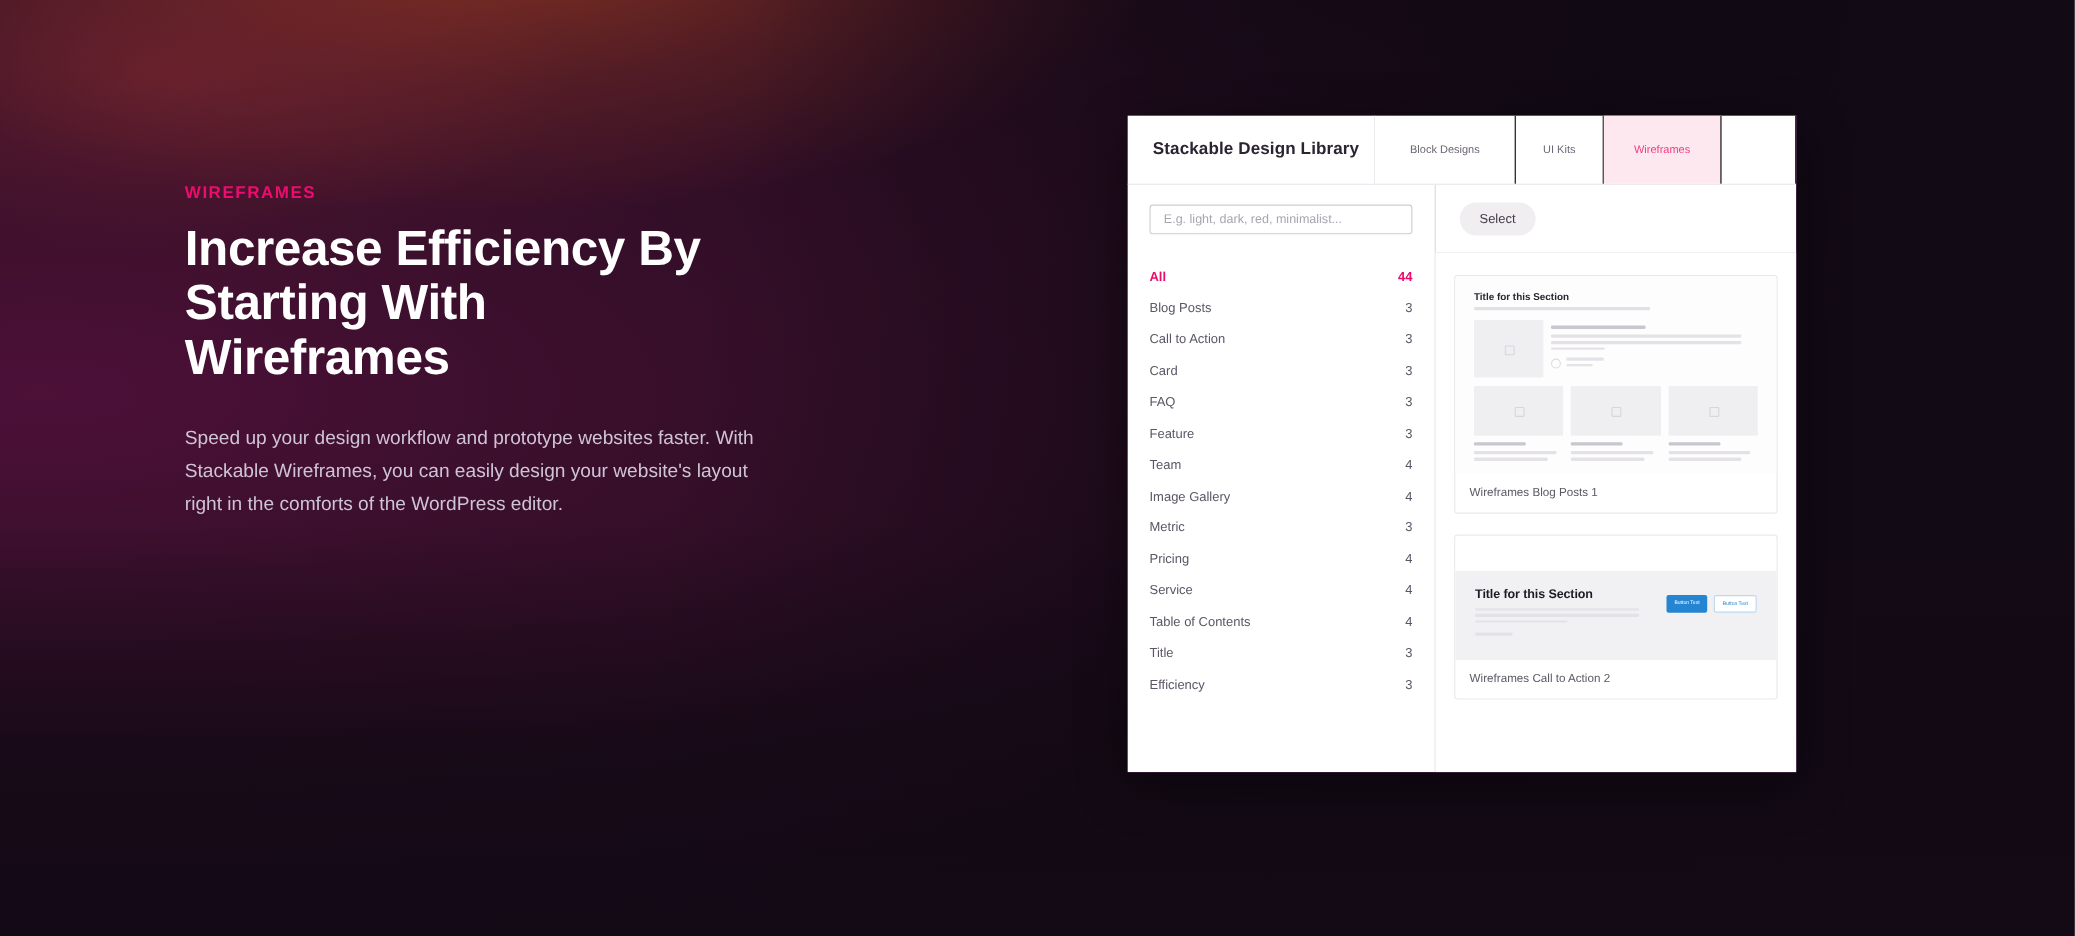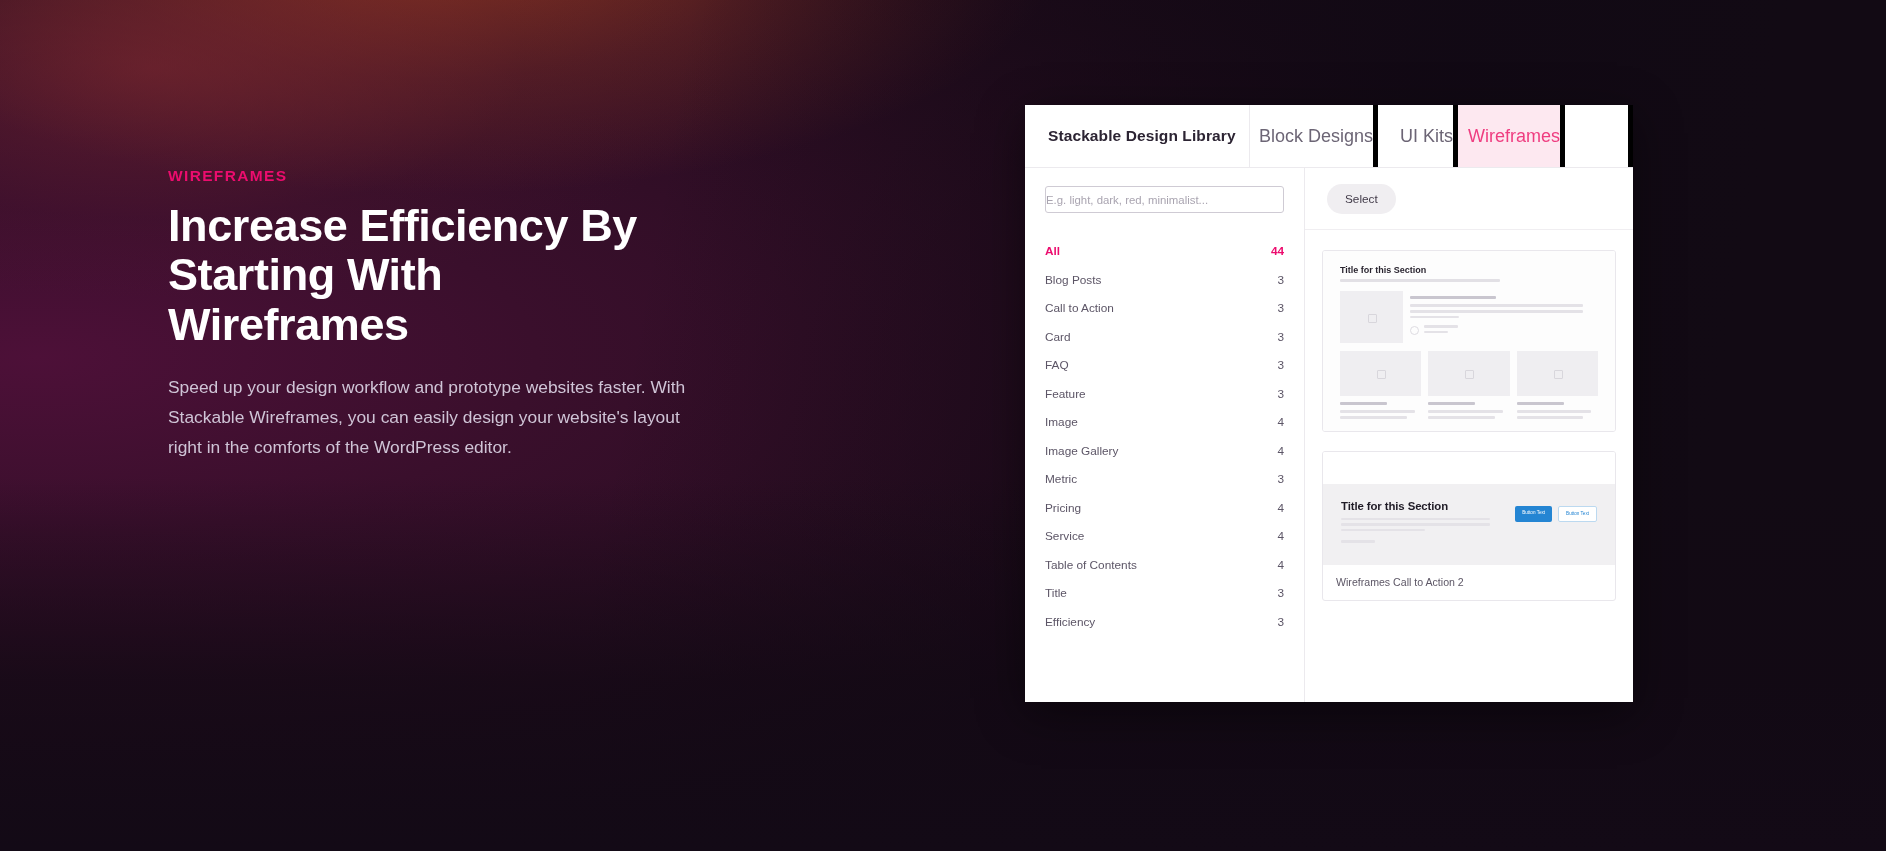--- a/index.html
+++ b/index.html
@@ -57,21 +57,21 @@
     letter-spacing: 1.35px;
     line-height: 1;
     margin-bottom: 17px;
   }
   .hero-title {
     color: #ffffff;
     font-size: 45px;
     font-weight: 700;
     line-height: 1.11;
     letter-spacing: -0.4px;
-    margin-bottom: 23px;
+    margin-bottom: 34px;
     max-width: 500px;
   }
   .hero-body {
     color: #cfc4d6;
     font-size: 17.4px;
     line-height: 1.72;
     font-weight: 400;
     max-width: 540px;
   }
 
@@ -104,24 +104,24 @@
   }
   .brand-text {
     font-size: 15.5px;
     color: #2c2433;
     font-weight: 600;
     letter-spacing: 0.1px;
   }
   .tab {
     display: flex;
     align-items: center;
-    justify-content: flex-end;
-    font-size: 18px;
+    justify-content: center;
+    font-size: 10px;
     color: #6c6575;
-    border-right: 5px solid #000000;
+    border-right: 1px solid #000000;
     flex: 0 0 auto;
     cursor: pointer;
     white-space: nowrap;
   }
   .tab.t-block { width: 128px; }
   .tab.t-uikits { width: 80px; }
   .tab.t-wire {
     width: 107px;
     background: #fde8f0;
     color: #ef3d80;
@@ -141,21 +141,21 @@
     background: #ffffff;
     padding: 18px 20px 0 20px;
   }
   .search-box {
     width: 100%;
     height: 27px;
     border: 1px solid #cfcbd4;
     border-radius: 3px;
     display: flex;
     align-items: center;
-    padding: 0 0;
+    padding: 0 12px;
     margin-bottom: 24px;
     background: #fff;
   }
   .search-box .ph {
     font-size: 11.4px;
     color: #a9a4b0;
   }
   .cat-list { list-style: none; }
   .cat-row {
     display: flex;
@@ -374,21 +374,21 @@
           </li>
           <li class="cat-row">
             <span class="cat-label">FAQ</span>
             <span class="cat-count">3</span>
           </li>
           <li class="cat-row">
             <span class="cat-label">Feature</span>
             <span class="cat-count">3</span>
           </li>
           <li class="cat-row">
-            <span class="cat-label">Image</span>
+            <span class="cat-label">Team</span>
             <span class="cat-count">4</span>
           </li>
           <li class="cat-row">
             <span class="cat-label">Image Gallery</span>
             <span class="cat-count">4</span>
           </li>
           <li class="cat-row">
             <span class="cat-label">Metric</span>
             <span class="cat-count">3</span>
           </li>
@@ -456,20 +456,21 @@
                   <div class="wf-line w80"></div>
                 </div>
                 <div class="wf-col">
                   <div class="wf-img"></div>
                   <div class="wf-line b" style="width:58%"></div>
                   <div class="wf-line w90"></div>
                   <div class="wf-line w80"></div>
                 </div>
               </div>
             </div>
+            <div class="pcard-label">Wireframes Blog Posts 1</div>
           </div>
 
           <div class="pcard">
             <div class="wf-cta-top"></div>
             <div class="wf-cta">
               <div class="wf-cta-left">
                 <div class="wf-cta-title">Title for this Section</div>
                 <div class="wf-line w90"></div>
                 <div class="wf-line w90"></div>
                 <div class="wf-line" style="width:52%"></div>

